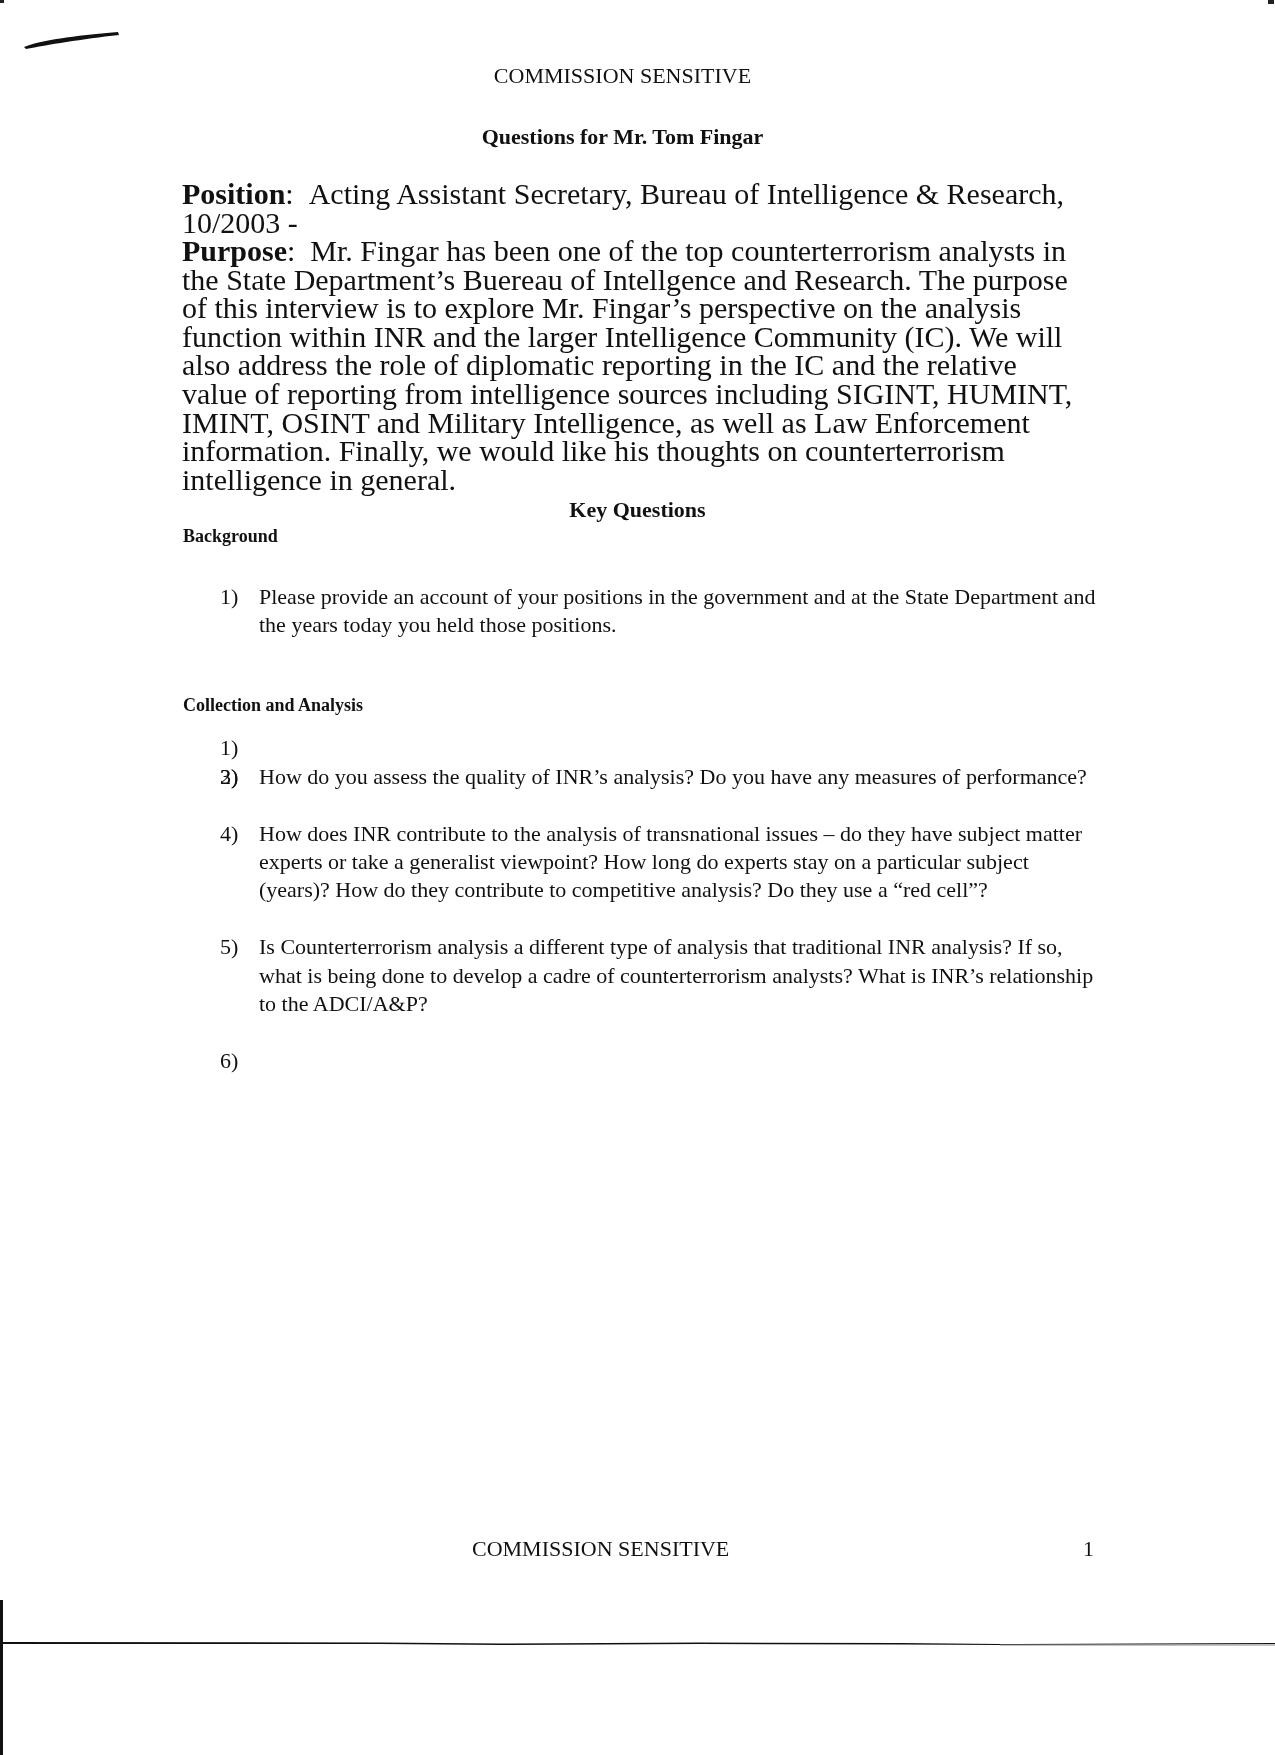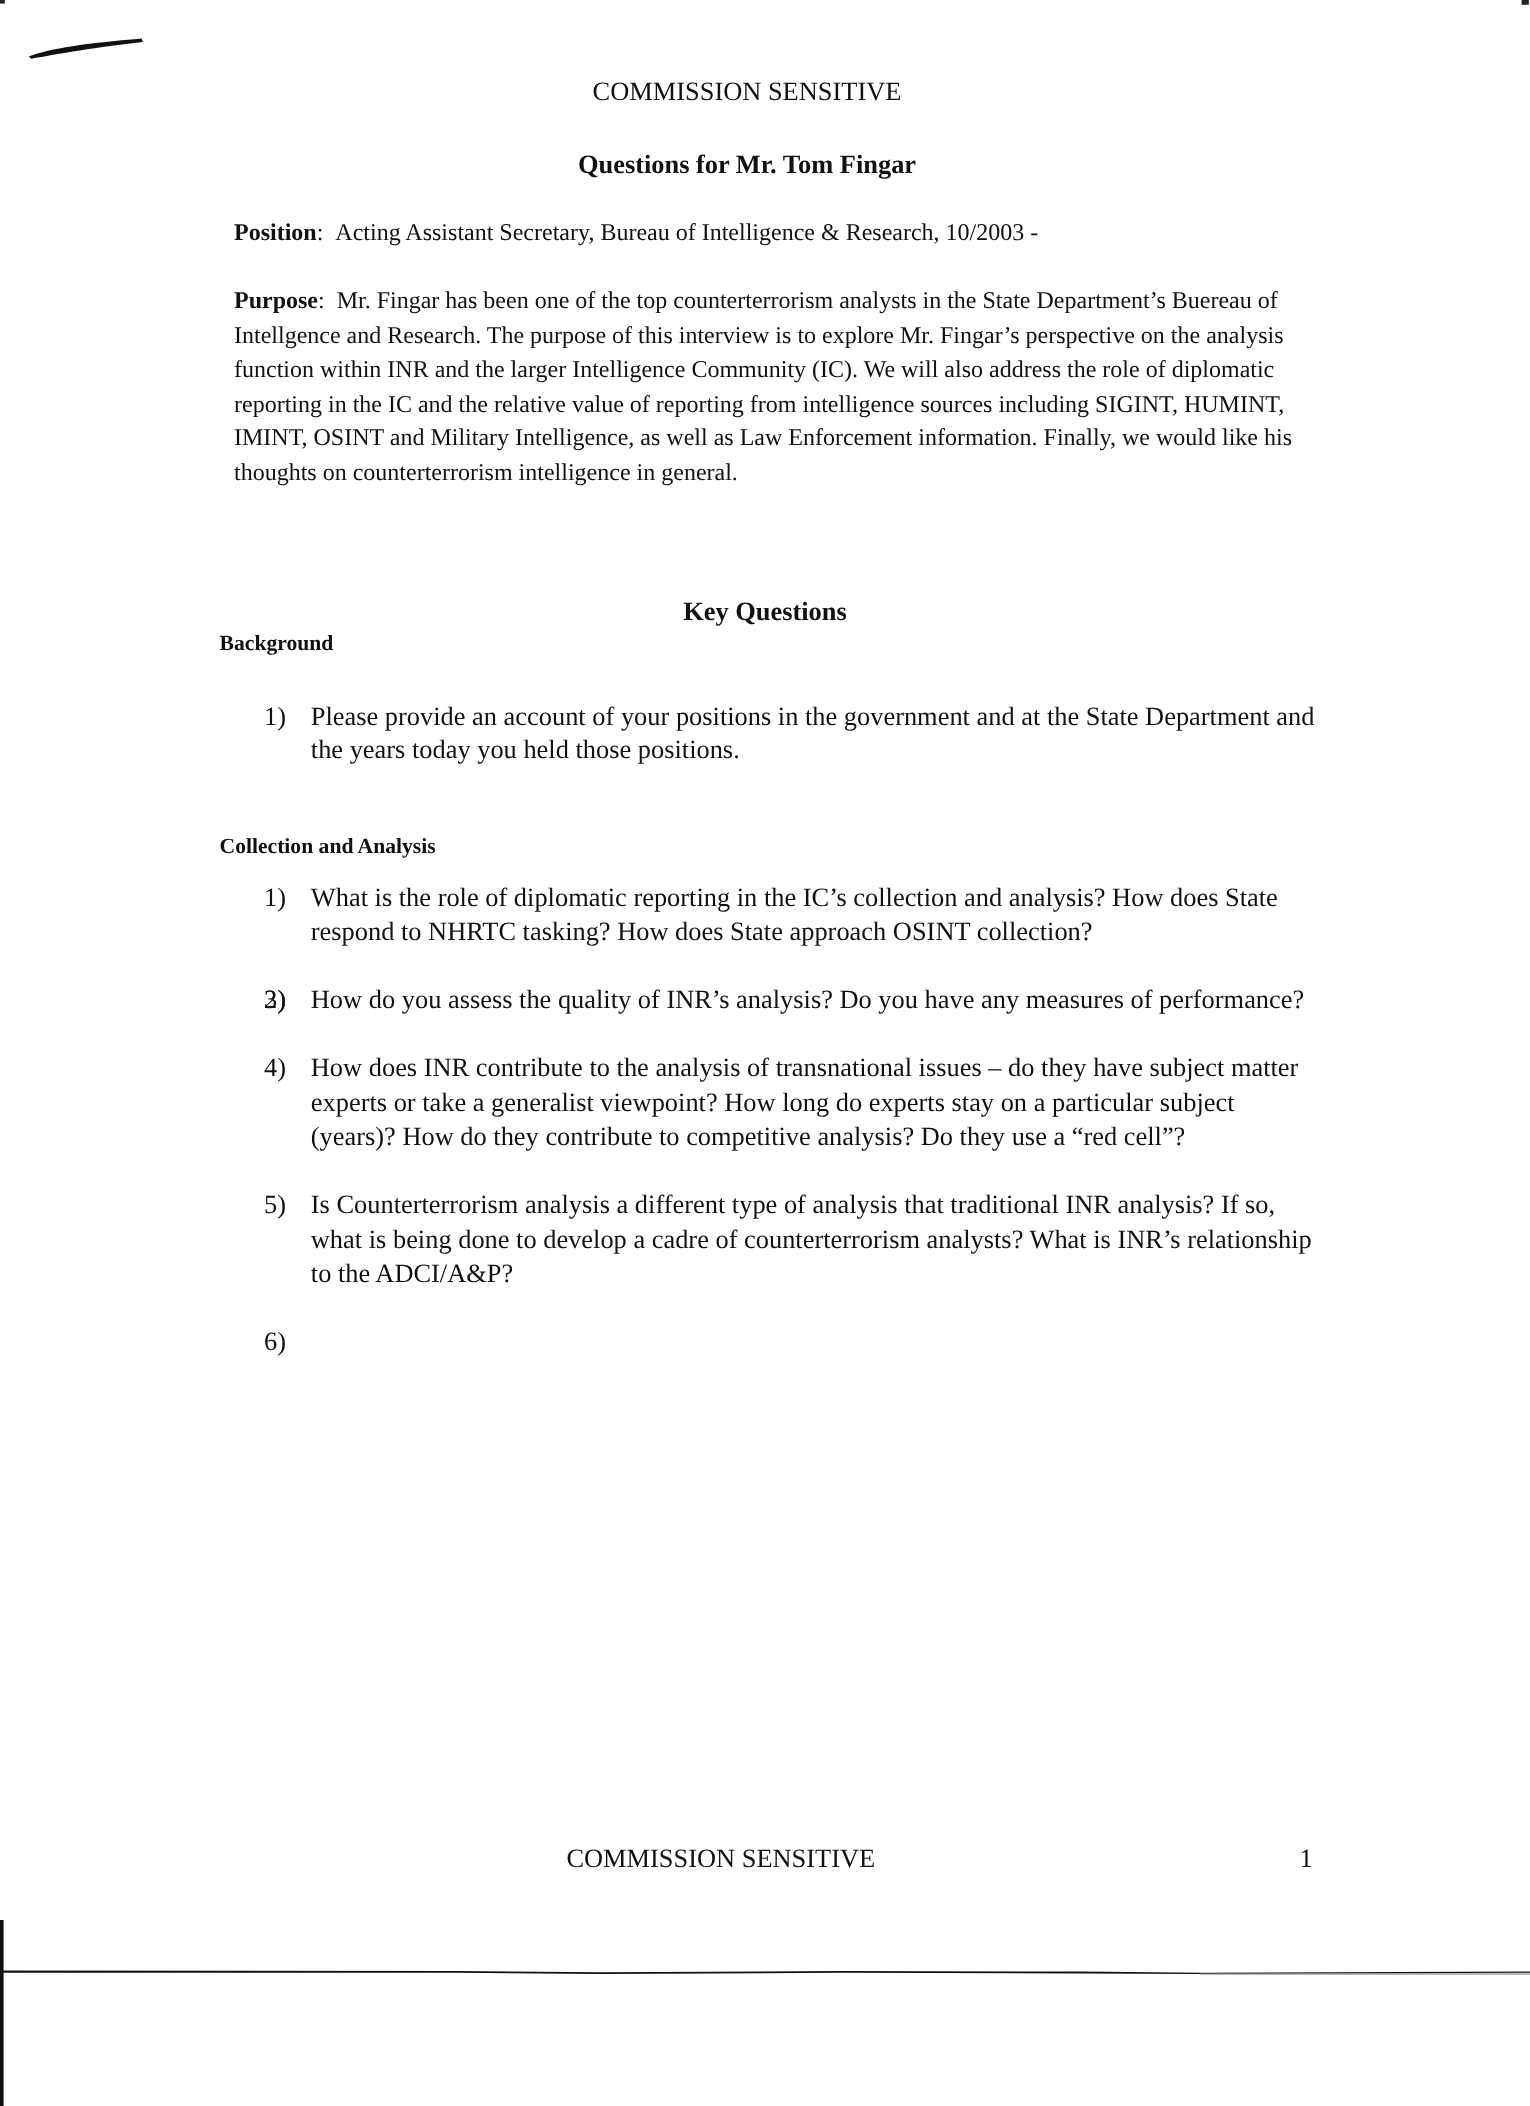--- a/index.html
+++ b/index.html
@@ -53,23 +53,23 @@
       top: 124px;
       left: 0;
       width: 1275px;
       text-align: center;
       font-size: 22px;
       font-weight: bold;
     }
     .doc-title span { margin-left: -30px; display: inline-block; text-align: right; }
     .field {
       position: absolute;
-      left: 195px;
+      left: 182px;
       width: 900px;
-      font-size: 20px;
+      font-size: 30px;
       line-height: 28.6px;
     }
     .field .label { font-weight: bold; }
     .position-field { top: 180px; }
     .purpose-field { top: 237px; }
     .key-questions {
       position: absolute;
       top: 497px;
       left: 0;
       width: 1275px;
@@ -173,21 +173,20 @@
     <span class="num">1)</span>
     <span>Please provide an account of your positions in the government and at the State Department and the years today you held those positions.</span>
   </li>
 </ol>
 
 <div class="section-heading ca-heading">Collection and Analysis</div>
 
 <ol class="q-list ca-list">
   <li class="q-item">
     <span class="num">1)</span>
-    <span>What is the role of diplomatic reporting in the IC’s collection and analysis?  How does State respond to NHRTC tasking?  How does State approach OSINT collection?</span>
   </li>
   <li class="q-item">
     <span class="num">2)</span>
   </li>
   <li class="q-item">
     <span class="num">3)</span>
     <span>How do you assess the quality of INR’s analysis?  Do you have any measures of performance?</span>
   </li>
   <li class="q-item">
     <span class="num">4)</span>

